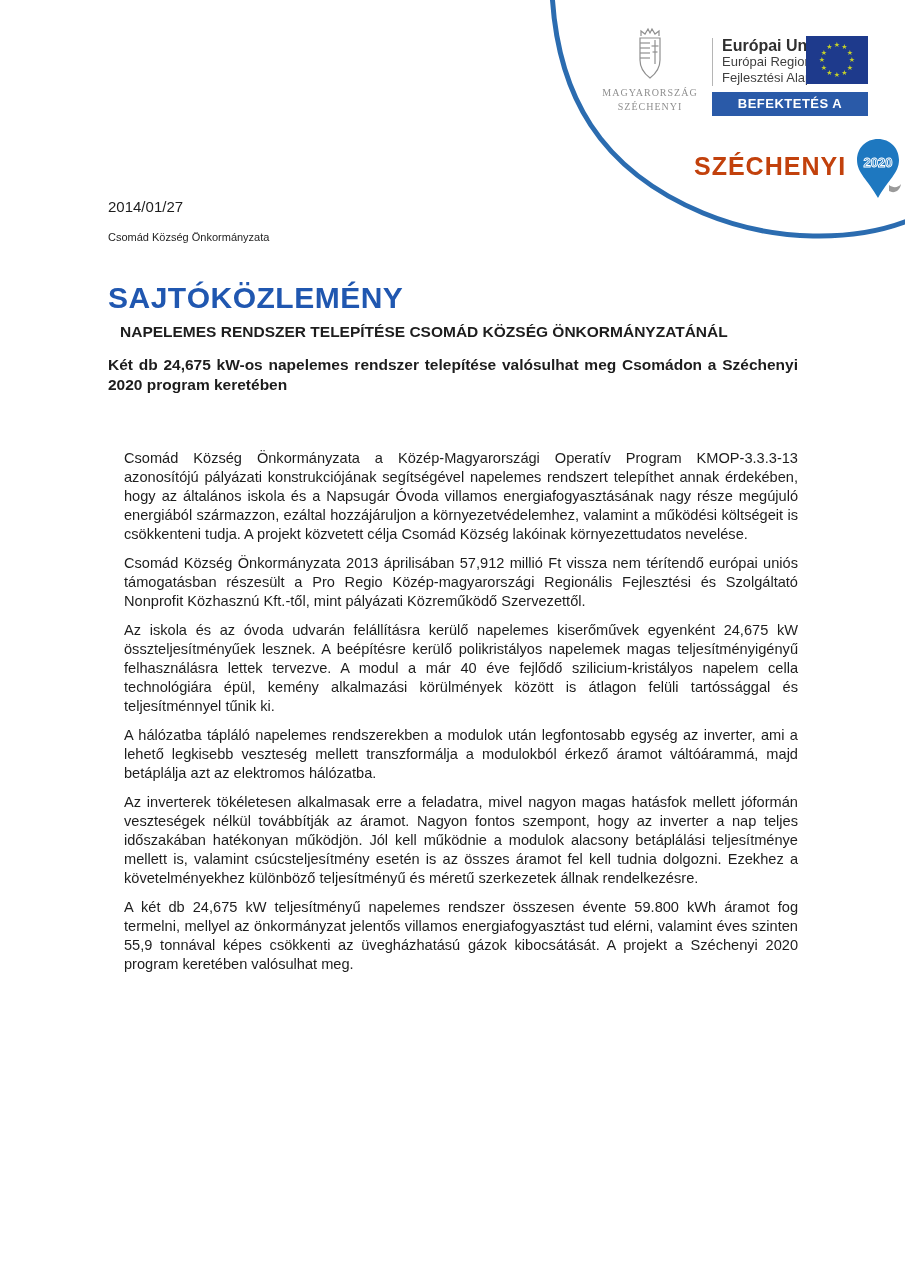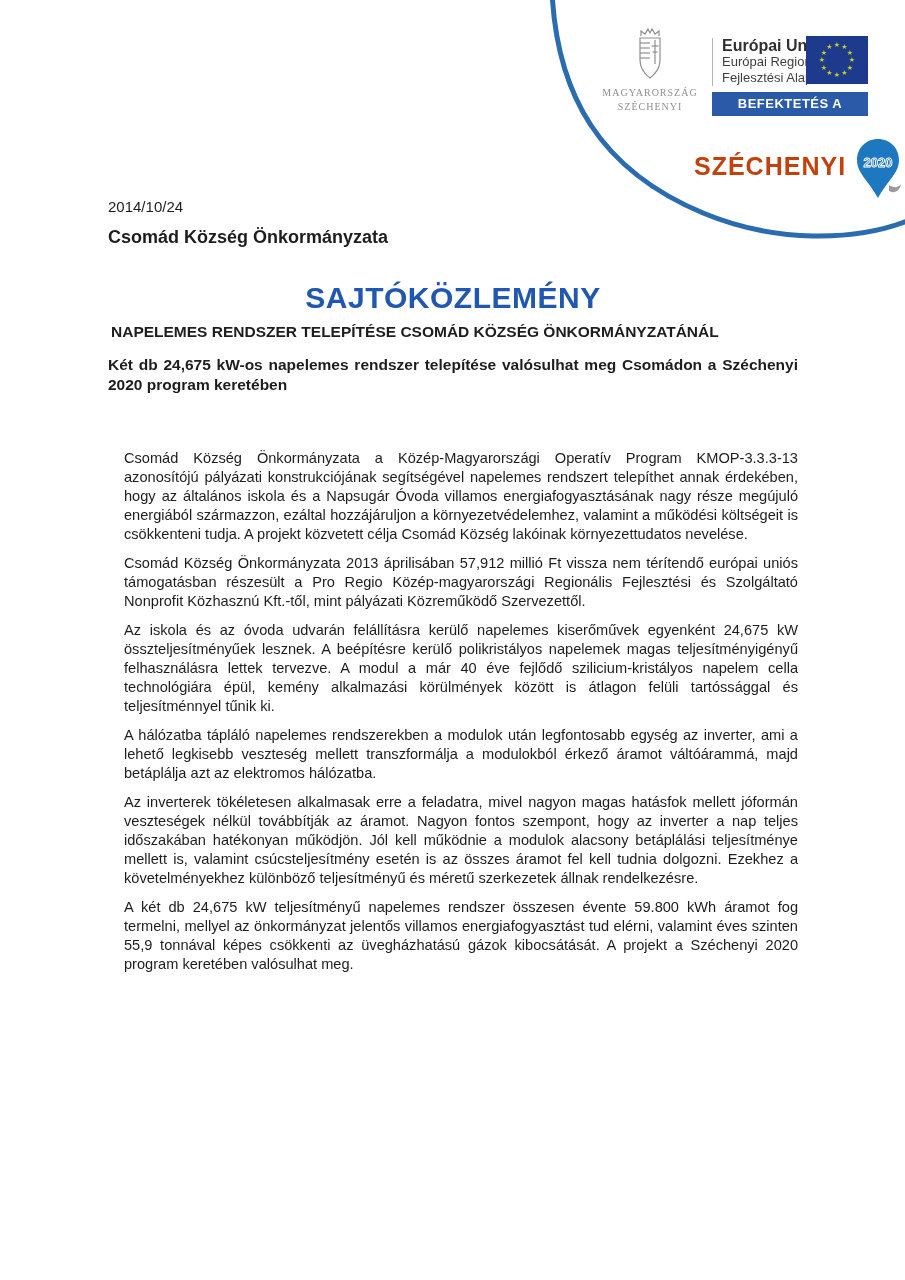--- a/index.html
+++ b/index.html
@@ -31,26 +31,26 @@
   .szechenyi { position:absolute; left:694px; top:138px; height:70px; }
   .szechenyi .word {
     display:inline-block; vertical-align:top; margin-top:14px;
     font-size:25px; font-weight:bold; letter-spacing:1px; color:#c2410c;
   }
   .szechenyi .pin { display:inline-block; vertical-align:top; margin-left:4px; }
 
   
   .content { position:absolute; left:108px; top:198px; width:690px; }
   .date-line { font-size:15px; line-height:18px; margin:0 0 12px 0; }
-  .org-line  { font-size:18px; font-weight:bold; line-height:19px; margin:0 0 33px 0; }
+  .org-line  { font-size:11px; font-weight:normal; line-height:19px; margin:0 0 33px 0; }
   .doc-title {
     font-size:30px; font-weight:bold; color:#2057b0; letter-spacing:0.5px;
-    line-height:36px; margin:0 0 6px 0;text-align:center;
+    line-height:36px; margin:0 0 6px 0;
   }
-  .headline { font-size:15.5px; font-weight:bold; line-height:20px; margin:0 0 13px 3px; }
+  .headline { font-size:15.5px; font-weight:bold; line-height:20px; margin:0 0 13px 12px; }
   .lead { font-size:15.5px; font-weight:bold; line-height:20px; text-align:justify; margin:0 0 54px 0; }
   p.body-par { font-size:14.6px; line-height:19px; text-align:justify; margin:0 0 10px 16px; }
 </style>
 </head>
 <body>
 
 <div class="page">
 
   <svg class="arc-svg" width="905" height="275" viewBox="0 0 905 275">
     <path d="M552 -8 C557 95 600 170 703 213 C775 243 855 242 910 220" stroke="#2b6cb0" stroke-width="5" fill="none" stroke-linecap="round"></path>
@@ -102,21 +102,21 @@
   <div class="szechenyi">
     <span class="word">SZÉCHENYI</span>
     <svg class="pin" width="50" height="66" viewBox="0 0 50 66">
       <path d="M34 47 C38 50 43 50 46 46 C45 53 39 56 34 53 Z" fill="#9a9a9a"></path>
       <path d="M23 1 C11 1 2 10 2 22 C2 35 13 42 23 60 C33 42 44 35 44 22 C44 10 35 1 23 1 Z" fill="#1e78c0"></path>
       <text x="23" y="24" text-anchor="middle" dominant-baseline="central" font-size="13" font-weight="bold" fill="none" stroke="#ffffff" stroke-width="0.9">2020</text>
     </svg>
   </div>
 
   <div class="content">
-    <div class="date-line">2014/10/24</div>
+    <div class="date-line">2014/01/27</div>
     <div class="org-line">Csomád Község Önkormányzata</div>
     <h1 class="doc-title">SAJTÓKÖZLEMÉNY</h1>
     <div class="headline">NAPELEMES RENDSZER TELEPÍTÉSE CSOMÁD KÖZSÉG ÖNKORMÁNYZATÁNÁL</div>
     <div class="lead">Két db 24,675 kW-os napelemes rendszer telepítése valósulhat meg Csomádon a Széchenyi 2020 program keretében</div>
 
     <p class="body-par">Csomád Község Önkormányzata a Közép-Magyarországi Operatív Program KMOP-3.3.3-13 azonosítójú pályázati konstrukciójának segítségével napelemes rendszert telepíthet annak érdekében, hogy az általános iskola és a Napsugár Óvoda villamos energiafogyasztásának nagy része megújuló energiából származzon, ezáltal hozzájáruljon a környezetvédelemhez, valamint a működési költségeit is csökkenteni tudja. A projekt közvetett célja Csomád Község lakóinak környezettudatos nevelése.</p>
     <p class="body-par">Csomád Község Önkormányzata 2013 áprilisában 57,912 millió Ft vissza nem térítendő európai uniós támogatásban részesült a Pro Regio Közép-magyarországi Regionális Fejlesztési és Szolgáltató Nonprofit Közhasznú Kft.-től, mint pályázati Közreműködő Szervezettől.</p>
     <p class="body-par">Az iskola és az óvoda udvarán felállításra kerülő napelemes kiserőművek egyenként 24,675 kW összteljesítményűek lesznek. A beépítésre kerülő polikristályos napelemek magas teljesítményigényű felhasználásra lettek tervezve. A modul a már 40 éve fejlődő szilicium-kristályos napelem cella technológiára épül, kemény alkalmazási körülmények között is átlagon felüli tartóssággal és teljesítménnyel tűnik ki.</p>
     <p class="body-par">A hálózatba tápláló napelemes rendszerekben a modulok után legfontosabb egység az inverter, ami a lehető legkisebb veszteség mellett transzformálja a modulokból érkező áramot váltóárammá, majd betáplálja azt az elektromos hálózatba.</p>
     <p class="body-par">Az inverterek tökéletesen alkalmasak erre a feladatra, mivel nagyon magas hatásfok mellett jóformán veszteségek nélkül továbbítják az áramot. Nagyon fontos szempont, hogy az inverter a nap teljes időszakában hatékonyan működjön. Jól kell működnie a modulok alacsony betáplálási teljesítménye mellett is, valamint csúcsteljesítmény esetén is az összes áramot fel kell tudnia dolgozni. Ezekhez a követelményekhez különböző teljesítményű és méretű szerkezetek állnak rendelkezésre.</p>

